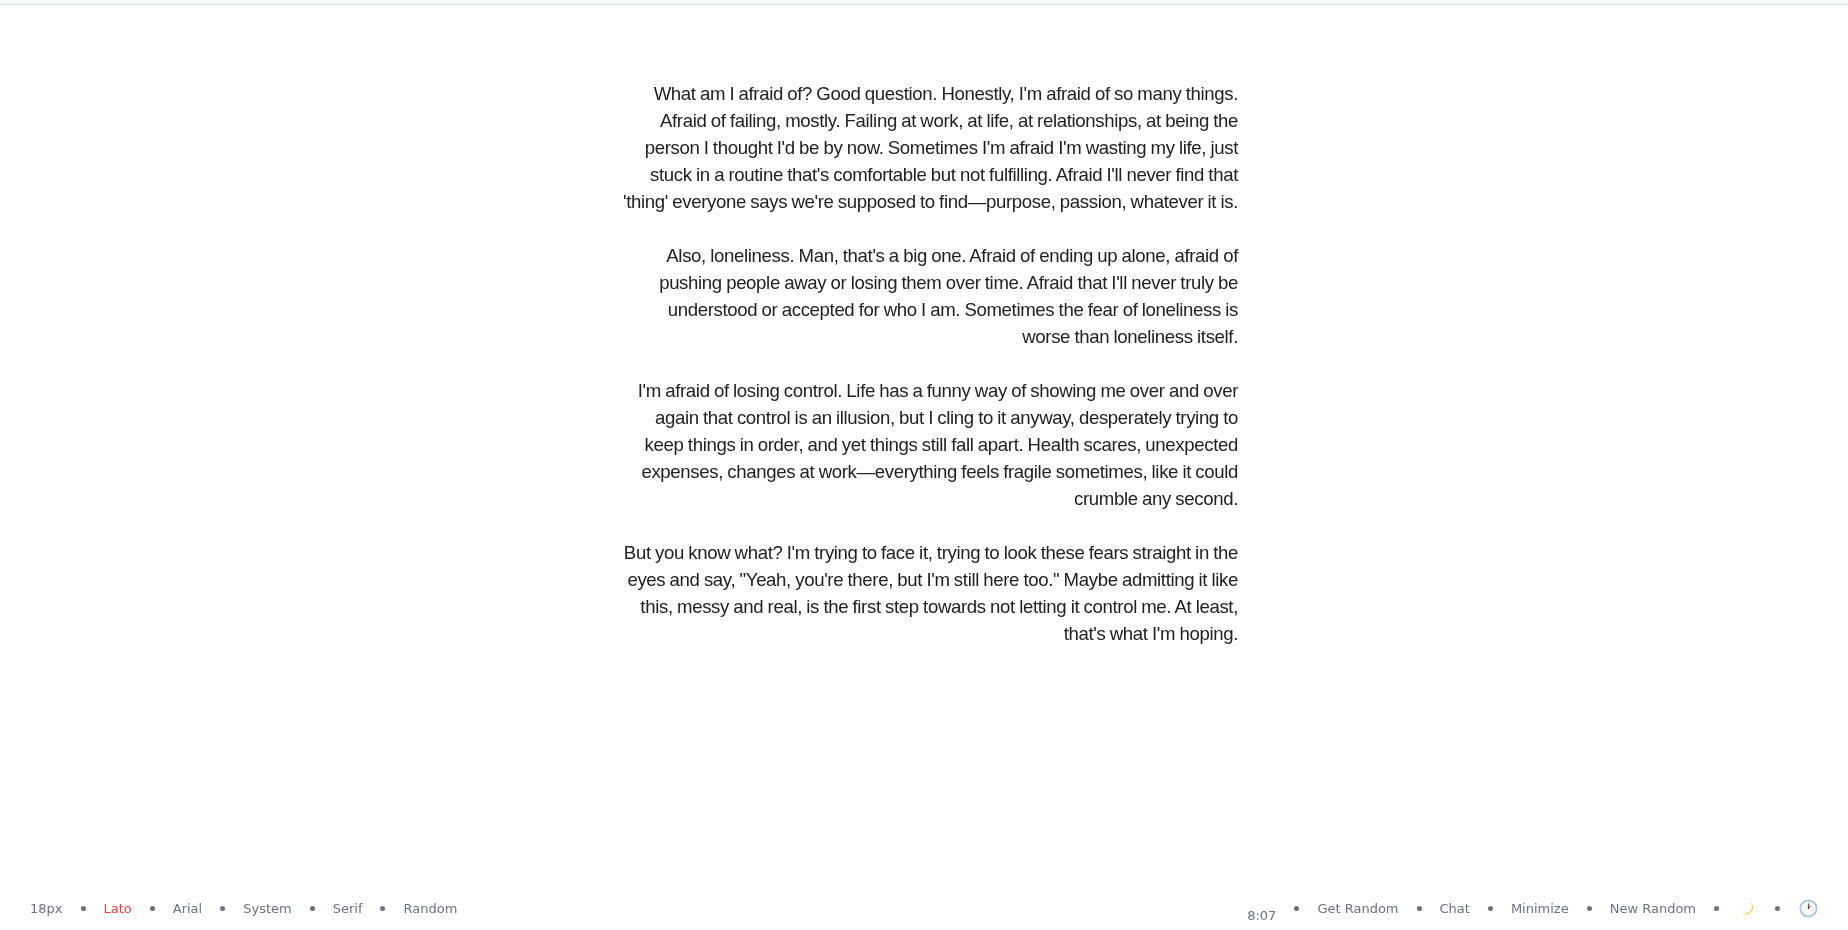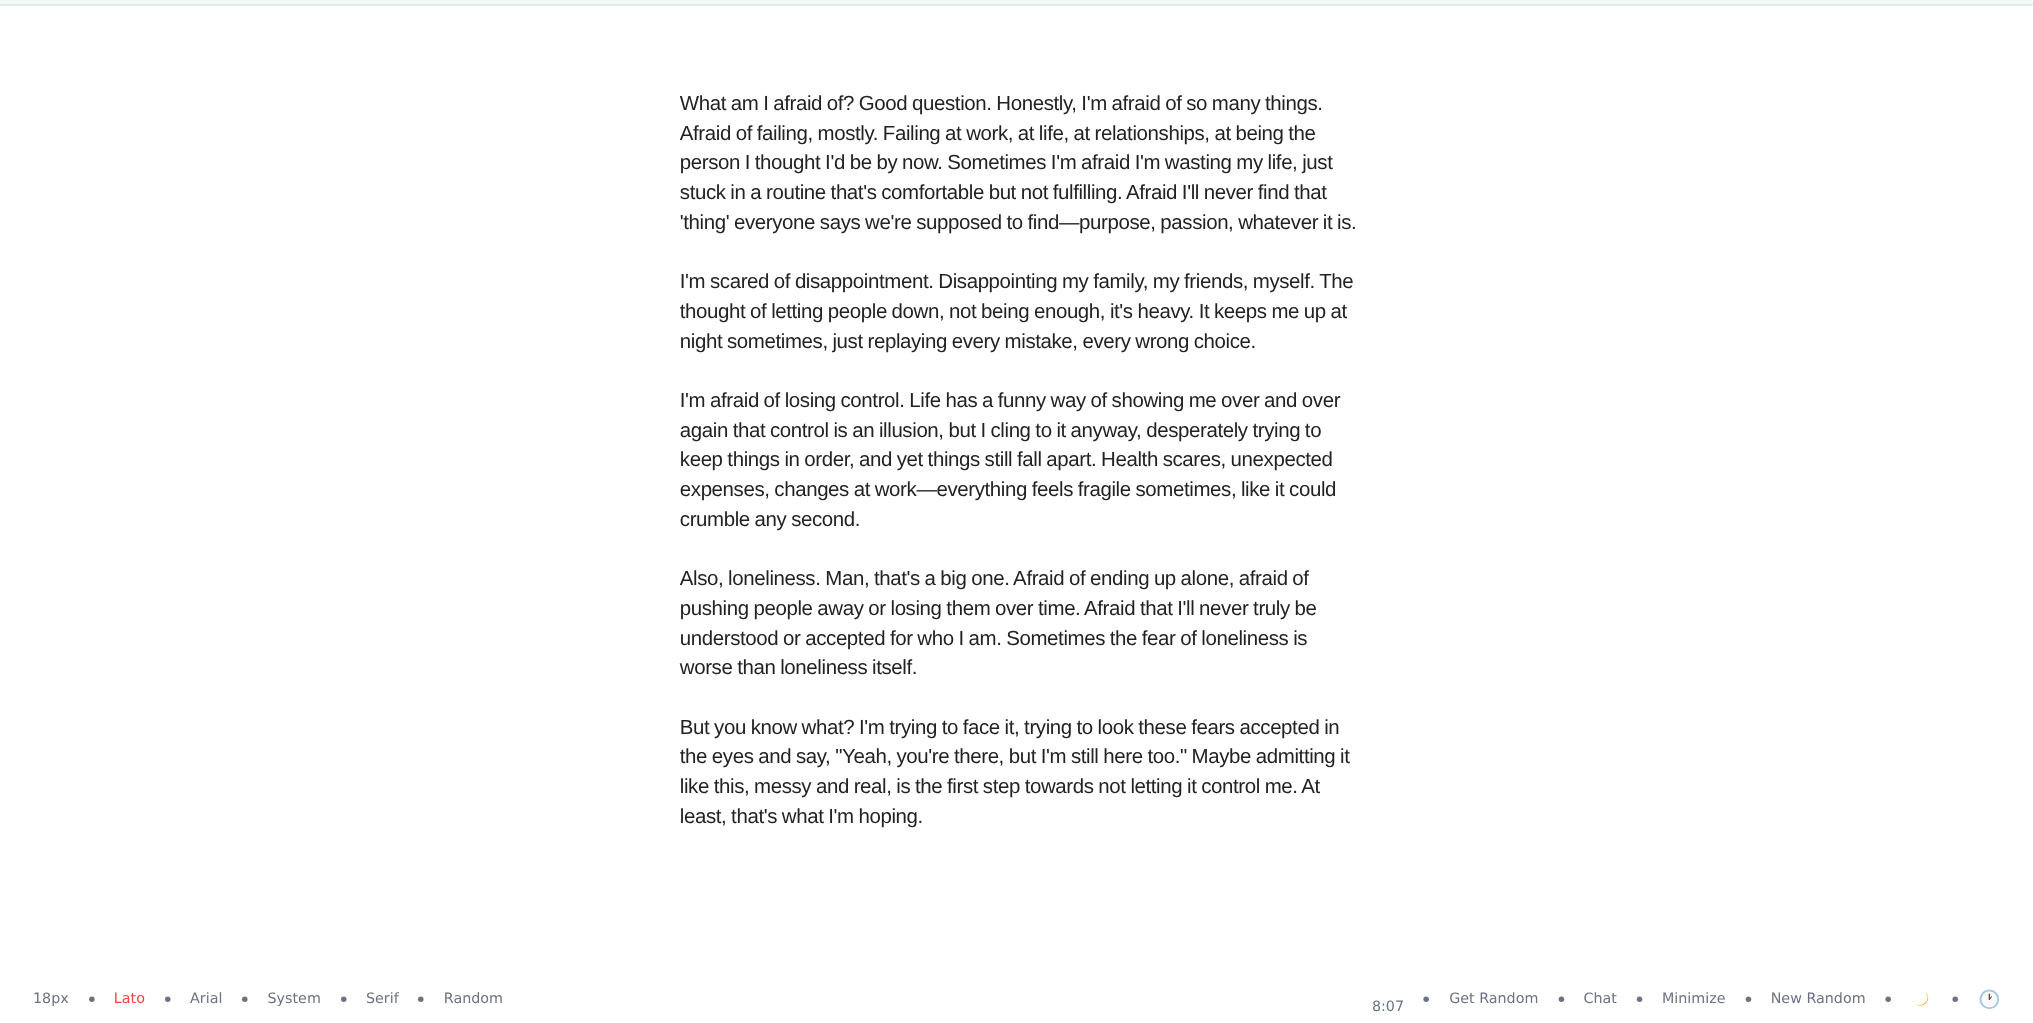--- a/index.html
+++ b/index.html
@@ -29,20 +29,21 @@
       width: 620px;
       font-family: "Liberation Sans", sans-serif;
       font-size: 18.6px;
       line-height: 27px;
       color: #222222;
       letter-spacing: -0.35px;
       word-spacing: -0.5px;
     }
     .editor p {
       margin: 0 0 27px 0;
+      text-align: right;
     }
     .bottom-bar {
       position: absolute;
       left: 0;
       top: 896px;
       width: 1848px;
       height: 24px;
       display: flex;
       justify-content: space-between;
       align-items: center;
@@ -91,24 +92,23 @@
       cursor: pointer;
     }
   </style>
 </head>
 <body>
 
 <div class="top-strip"></div>
 
 <div class="editor" contenteditable="true" style="">
   <p>What am I afraid of? Good question. Honestly, I'm afraid of so many things. Afraid of failing, mostly. Failing at work, at life, at relationships, at being the person I thought I'd be by now. Sometimes I'm afraid I'm wasting my life, just stuck in a routine that's comfortable but not fulfilling. Afraid I'll never find that 'thing' everyone says we're supposed to find—purpose, passion, whatever it is.</p>
-  <p>I'm scared of disappointment. Disappointing my family, my friends, myself. The thought of letting people down, not being enough, it's heavy. It keeps me up at night sometimes, just replaying every mistake, every wrong choice.</p>
+  <p>Also, loneliness. Man, that's a big one. Afraid of ending up alone, afraid of pushing people away or losing them over time. Afraid that I'll never truly be understood or accepted for who I am. Sometimes the fear of loneliness is worse than loneliness itself.</p>
   <p>I'm afraid of losing control. Life has a funny way of showing me over and over again that control is an illusion, but I cling to it anyway, desperately trying to keep things in order, and yet things still fall apart. Health scares, unexpected expenses, changes at work—everything feels fragile sometimes, like it could crumble any second.</p>
-  <p>Also, loneliness. Man, that's a big one. Afraid of ending up alone, afraid of pushing people away or losing them over time. Afraid that I'll never truly be understood or accepted for who I am. Sometimes the fear of loneliness is worse than loneliness itself.</p>
-  <p>But you know what? I'm trying to face it, trying to look these fears accepted in the eyes and say, "Yeah, you're there, but I'm still here too." Maybe admitting it like this, messy and real, is the first step towards not letting it control me. At least, that's what I'm hoping.</p>
+  <p>But you know what? I'm trying to face it, trying to look these fears straight in the eyes and say, "Yeah, you're there, but I'm still here too." Maybe admitting it like this, messy and real, is the first step towards not letting it control me. At least, that's what I'm hoping.</p>
 </div>
 
 <div class="bottom-bar">
   <div class="bar-group">
     <button class="bar-item">18px</button>
     <span class="sep"></span>
     <button class="bar-item active">Lato</button>
     <span class="sep"></span>
     <button class="bar-item">Arial</button>
     <span class="sep"></span>

